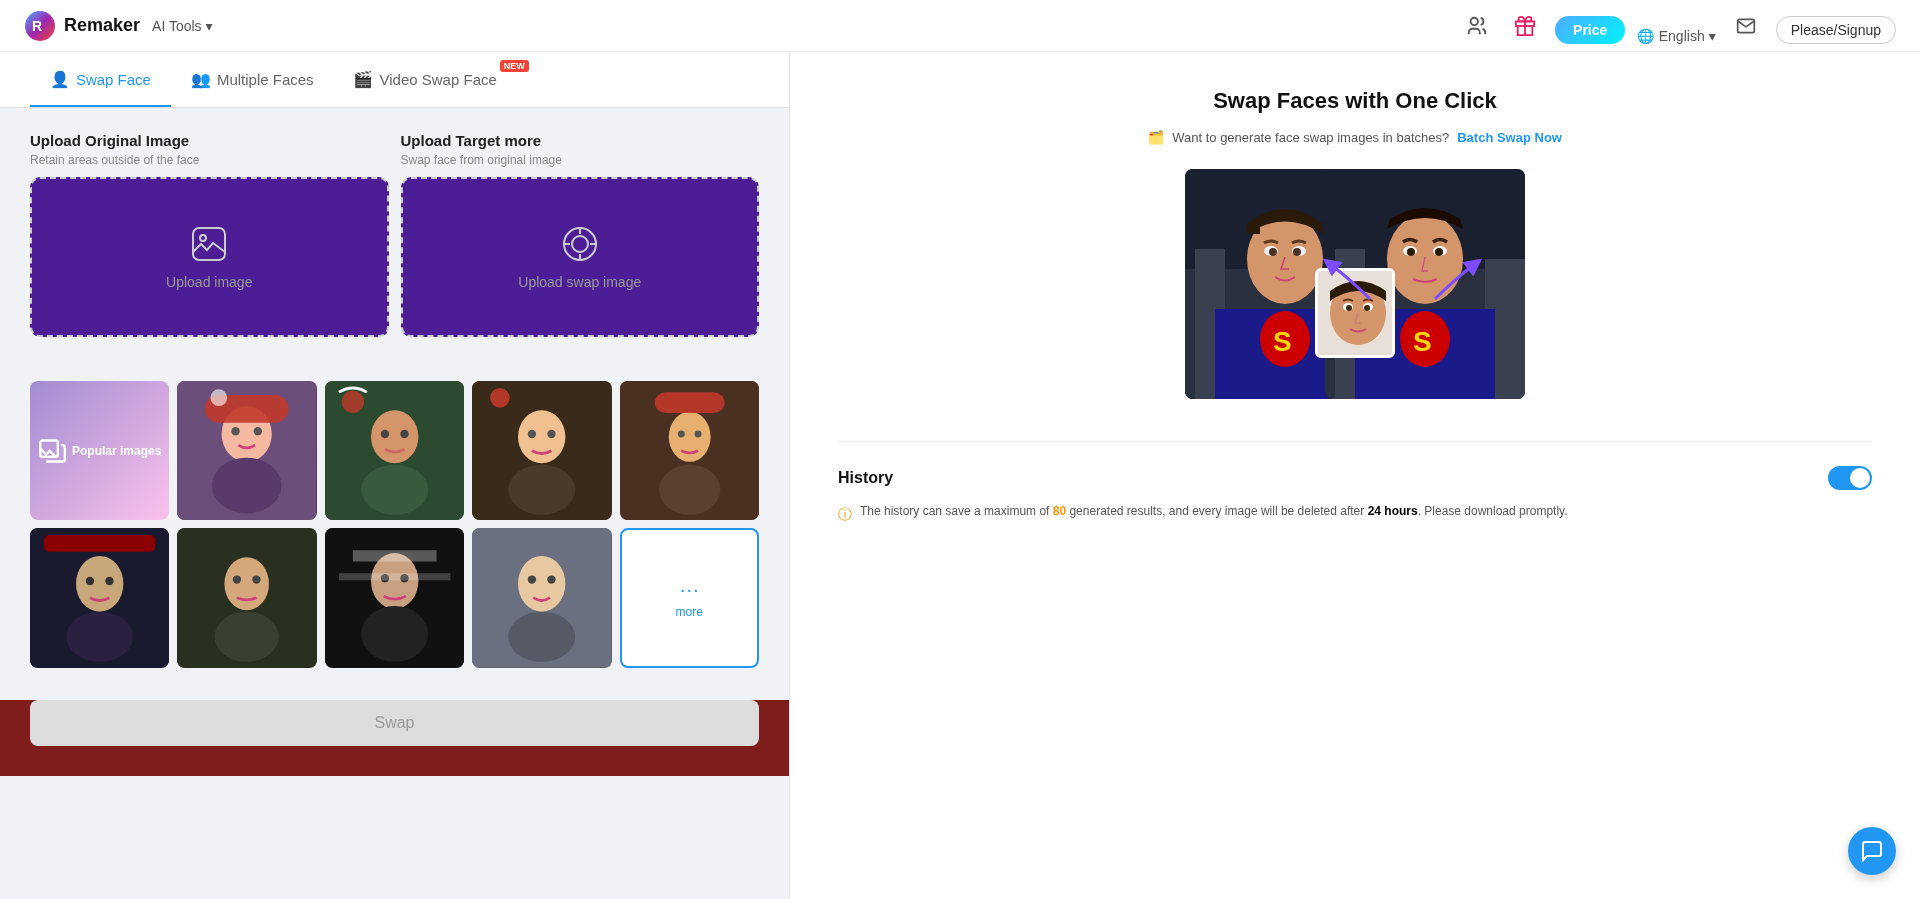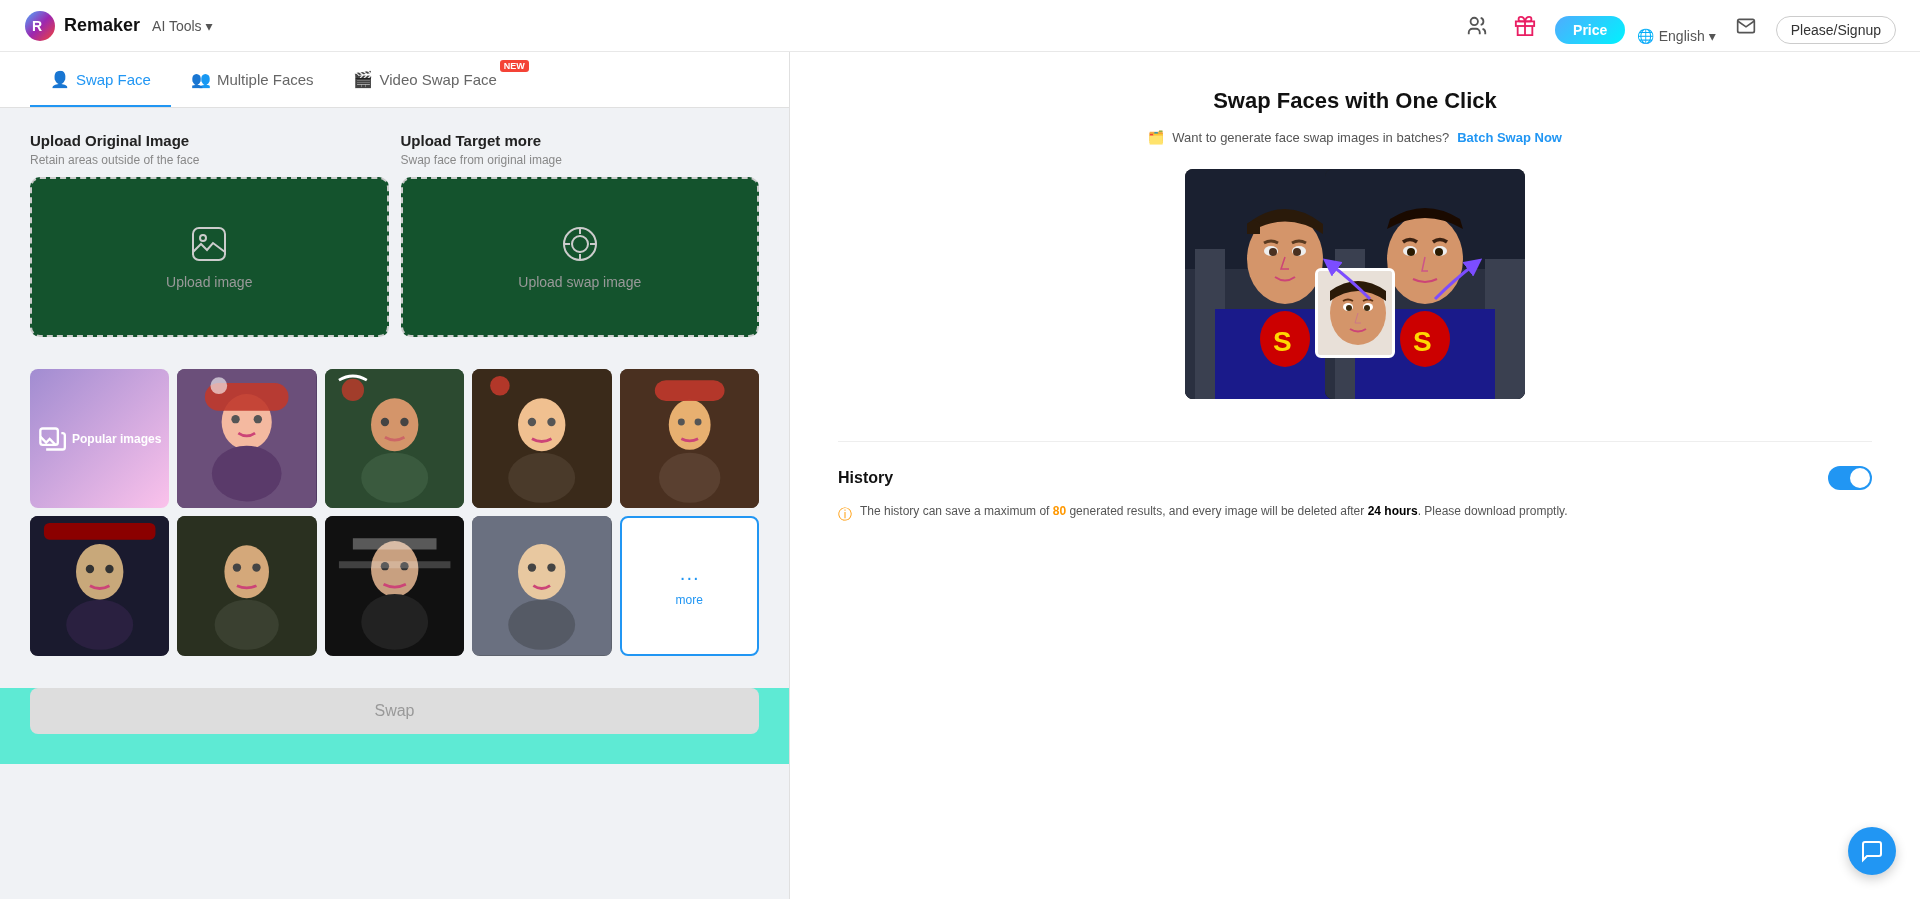--- a/index.html
+++ b/index.html
@@ -59,26 +59,26 @@
     .tab.active { color: #2196f3; border-bottom-color: #2196f3; }
     .tab-icon { font-size: 16px; }
     .new-badge {
       position: absolute; top: 8px; right: -4px;
       background: #f44336; color: #fff; font-size: 9px; font-weight: 700;
       padding: 1px 4px; border-radius: 3px; text-transform: uppercase;
     }
 
     
     .upload-section { padding: 24px 30px 16px; background: #f0f2f5; }
-    .upload-row { display: flex; gap: 12px; margin-bottom: 16px; justify-content: space-between; }
+    .upload-row { display: flex; gap: 12px; margin-bottom: 28px; justify-content: space-between; }
     .upload-box-wrap { flex: 1; }
     .upload-box-title { font-size: 15px; font-weight: 600; color: #222; margin-bottom: 4px; }
     .upload-box-sub { font-size: 12px; color: #888; margin-bottom: 10px; }
     .upload-box {
-      border: 2px dashed #ccc; border-radius: 10px; background: #14532d;
+      border: 2px dashed #ccc; border-radius: 10px; background: #4c1d95;
       display: flex; flex-direction: column; align-items: center; justify-content: center;
       height: 160px; cursor: pointer; color: #bbb; gap: 10px;
     }
     .upload-box-label { font-size: 14px; color: #999; }
 
     
     .templates-section { padding: 0 30px 24px; background: #f0f2f5; }
     .templates-title { font-size: 13px; color: #555; margin-bottom: 12px; }
     .templates-grid { display: grid; grid-template-columns: repeat(5, 1fr); gap: 8px; margin-bottom: 8px; }
     .template-item {
@@ -92,21 +92,21 @@
     }
     .template-more {
       border: 2px solid #2196f3; border-radius: 8px;
       display: flex; flex-direction: column; align-items: center; justify-content: center;
       gap: 4px; cursor: pointer; background: #fff;
     }
     .template-more-icon { font-size: 20px; color: #2196f3; }
     .template-more-label { font-size: 12px; color: #2196f3; }
 
     
-    .swap-btn-wrap { padding: 0 30px 30px; background: #5eead4; }
+    .swap-btn-wrap { padding: 0 30px 30px; background: #7f1d1d; }
     .swap-btn {
       width: 100%; padding: 14px; background: #ddd; border: none; border-radius: 8px;
       font-size: 16px; color: #999; cursor: not-allowed;
     }
 
     
     .right-panel { flex: 1; background: #fff; padding: 36px 48px; }
     .right-title { font-size: 22px; font-weight: 700; color: #111; text-align: center; margin-bottom: 16px; }
     .batch-info {
       display: flex; align-items: center; gap: 8px; justify-content: center;

